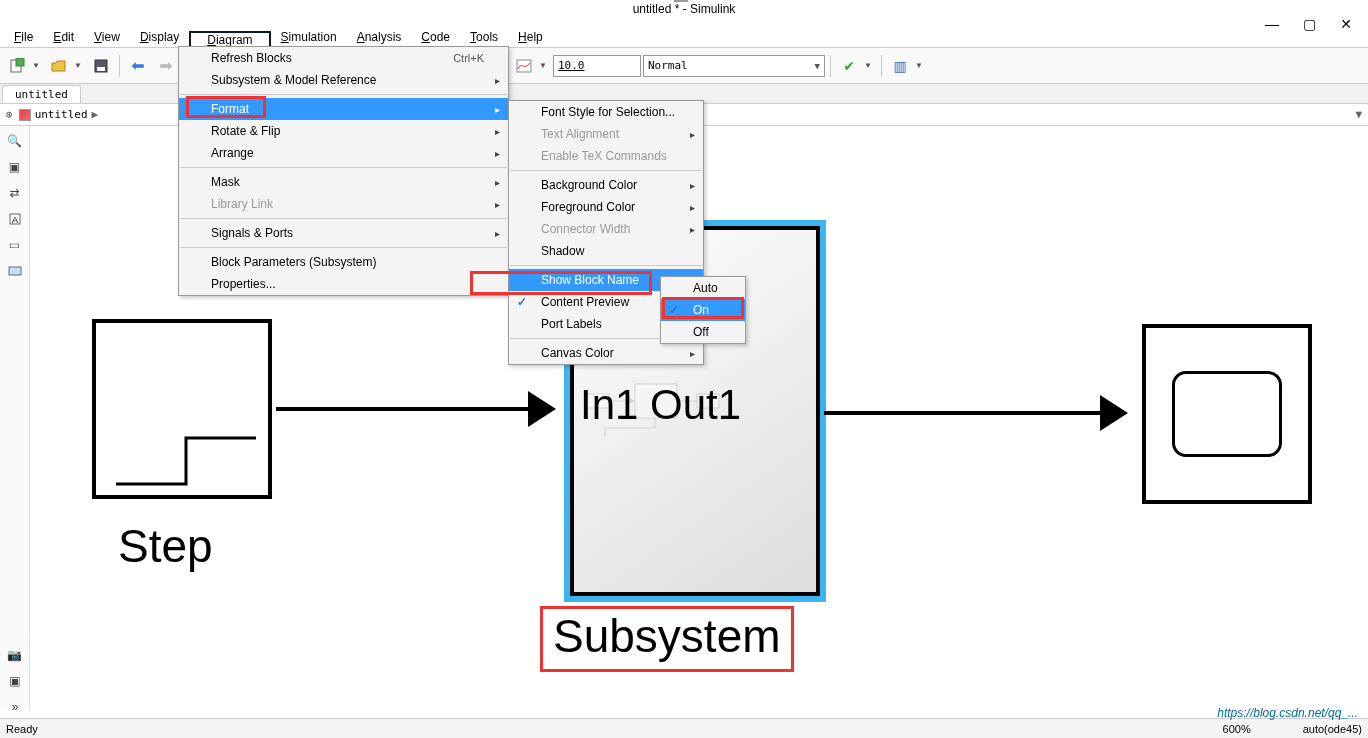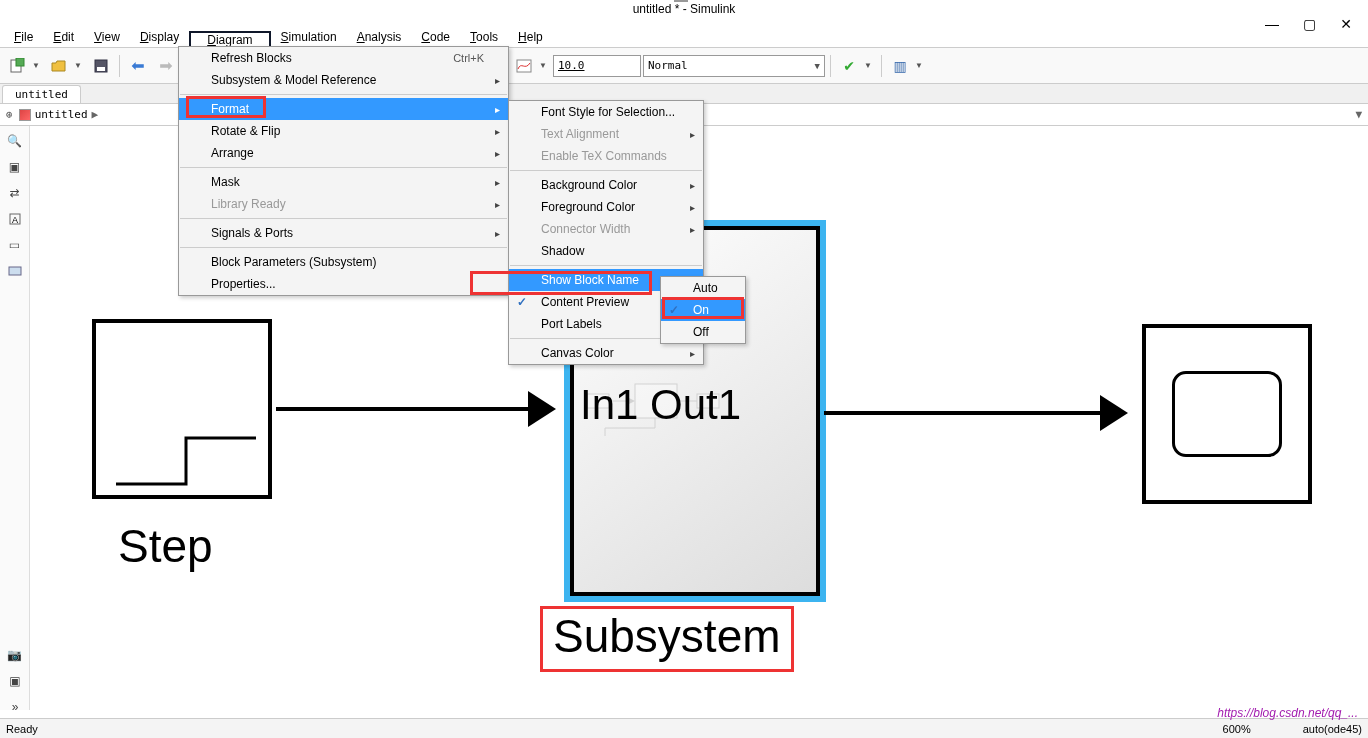--- a/index.html
+++ b/index.html
@@ -61,21 +61,21 @@
 .menu .mi.sel { background:#3399ff; color:#fff; }
 .menu .mi.sel::after{ color:#fff; }
 .menu .sep { height:1px; background:#ccc; margin:3px 1px; }
 .menu .sc { margin-left:auto; color:#555; font-size:11px; padding-left:30px;}
 .menu .check { position:absolute; left:8px; color:#3070c0; font-weight:bold; }
 .red-box { border:3px solid #e33; position:absolute; pointer-events:none; }
 
 .statusbar { position:absolute; bottom:0; left:0; right:0; height:20px; border-top:1px solid #ccc; display:flex; align-items:center; padding:0 6px; font-size:11px; background:#f4f4f4; }
 .statusbar .sb-right { margin-left:auto; display:flex; gap:52px; }
 
-.watermark { position:absolute; right:10px; bottom:18px; font-size:12px; color:#a21caf; font-style:italic; }
+.watermark { position:absolute; right:10px; bottom:18px; font-size:12px; color:#0369a1; font-style:italic; }
 
 .mini-diagram { position:absolute; left:555px; top:240px; width:140px; height:70px; opacity:.35; }
 
 .bottom-side { position:absolute; left:0; bottom:22px; width:30px; display:flex; flex-direction:column; align-items:center; gap:8px; }
 </style>
 </head>
 <body>
 
 <div class="titlebar">
   <div class="titlebar-icon"></div>
@@ -229,21 +229,21 @@
 
 <div class="menu" id="menu1" style="left:178px; top:46px; width:331px;">
     <div class="mi">Refresh Blocks<span class="sc">Ctrl+K</span></div>
     <div class="mi sub">Subsystem &amp; Model Reference</div>
     <div class="sep"></div>
     <div class="mi sub sel">Format</div>
     <div class="mi sub">Rotate &amp; Flip</div>
     <div class="mi sub">Arrange</div>
     <div class="sep"></div>
     <div class="mi sub">Mask</div>
-    <div class="mi sub disabled">Library Ready</div>
+    <div class="mi sub disabled">Library Link</div>
     <div class="sep"></div>
     <div class="mi sub">Signals &amp; Ports</div>
     <div class="sep"></div>
     <div class="mi">Block Parameters (Subsystem)</div>
     <div class="mi">Properties...</div>
   </div>
 <div class="red-box" style="left:186px; top:96px; width:80px; height:22px;"></div>
 
 <div class="menu" id="menu2" style="left:468px; top:100px; width:196px;margin-left:40px;">
     <div class="mi">Font Style for Selection...</div>

